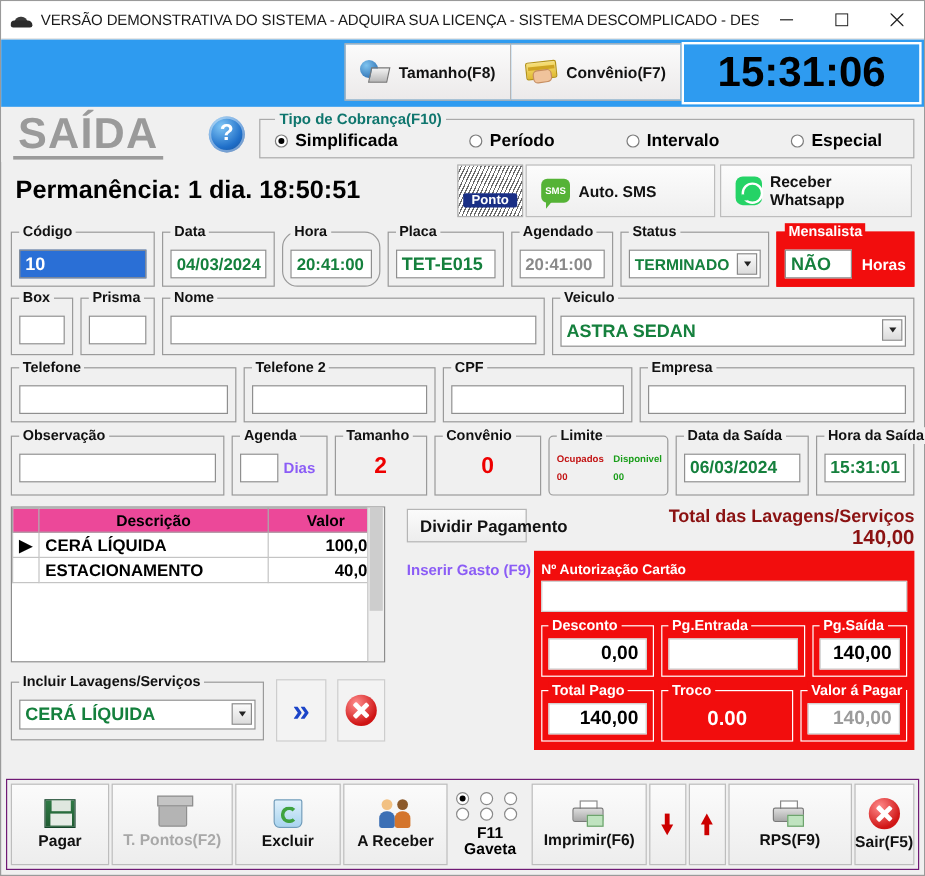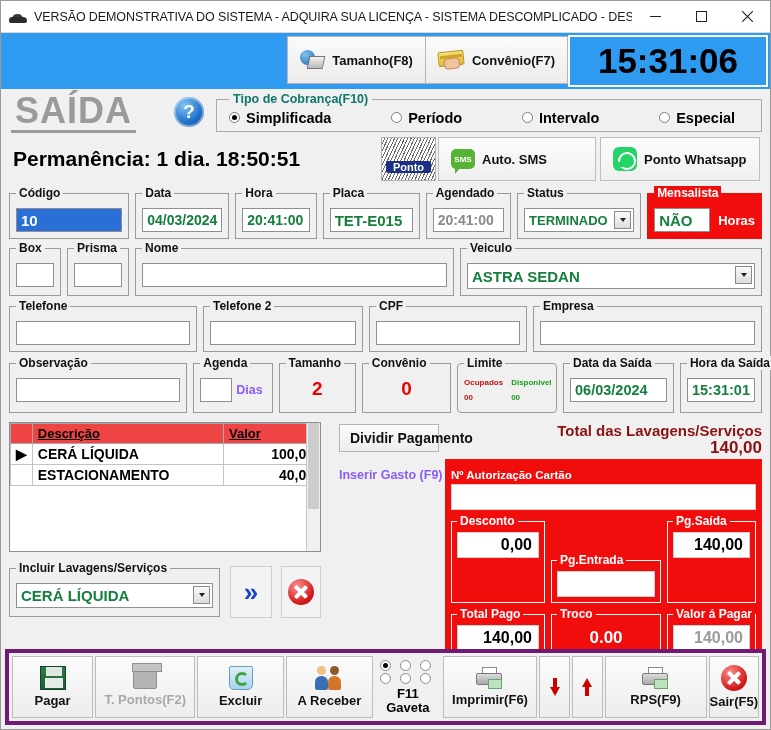--- a/index.html
+++ b/index.html
@@ -194,22 +194,22 @@
 
   .mensalista {
     background:#f20d0d; border:1px solid #f20d0d; position:relative;
   }
   .mensalista > .lbl { background:#f20d0d; color:#fff; }
 
   
   .tblwrap { border:1px solid #8d8d8d; background:#fff; position:relative; }
   table.grid { border-collapse: collapse; width:100%; font-size:13.5px; }
   table.grid th {
-    background:#ef4444; border:1px solid #a8a8a8; font-weight:bold;
-    text-align:left; padding:2px 5px; font-size:13px; color:#000;text-decoration:underline;
+    background:#ec4899; border:1px solid #a8a8a8; font-weight:bold;
+    text-align:center; padding:2px 5px; font-size:13px; color:#000;
   }
   table.grid td {
     border:1px solid #c4c4c4; padding:2px 5px; font-weight:bold; color:#000;
     font-size:14px;
   }
   td.marker { width:14px; border-right:1px solid #c4c4c4; text-align:center; padding:0; }
   td.val { text-align:right; }
   .scrollbar {
     position:absolute; right:0; top:0; bottom:0; width:14px;
     background:#f0f0f0; border-left:1px solid #c6c6c6;
@@ -224,21 +224,21 @@
   .rinp { background:#fff; border:1px solid #cfcfcf; font-size:16px; font-weight:bold;
     color:#000; text-align:right; padding:2px 6px; height:26px; display:flex;
     align-items:center; justify-content:flex-end; }
   .rinp.dim { color:#9b9b9b; }
   .rinp.left { justify-content:flex-start; }
   .total-lav { color:#8b1212; font-weight:bold; font-size:15px; text-align:right; line-height:17px;}
 
   
   .toolbar {
     position:absolute; left:4px; right:4px; bottom:4px; height:76px;
-    border:4px solid #701a75; background:#f0f0f0;
+    border:1px solid #701a75; background:#f0f0f0;
     display:flex; align-items:stretch; padding:2px;
   }
   .tbtn {
     border:1px solid #bdbdbd; background: linear-gradient(#fbfbfb,#ededed);
     display:flex; flex-direction:column; align-items:center; justify-content:center;
     gap:3px; font-size:13px; font-weight:bold; color:#111; cursor:pointer;
     margin:1px;
   }
   .tbtn.disabled { color:#a8a8a8; }
   .tbtn.narrow { padding:0 4px; }
@@ -370,40 +370,40 @@
     <div class="perm-spacer"></div>
     <div class="ponto-btn">
       <span>Ponto</span>
     </div>
     <div class="flatbtn" style="width:158px;">
       <span class="sms-ico">SMS</span>
       <span>Auto. SMS</span>
     </div>
     <div class="flatbtn" style="width:160px;margin-left:4px;margin-right:10px;">
       <span class="wa-ico"></span>
-      <span>Ponto Whatsapp</span>
+      <span>Receber Whatsapp</span>
     </div>
   </div>
 
   <div class="form">
 
     <div class="frow" style="margin-top:6px;">
       <div class="grp" style="width:124px;">
         <span class="lbl">Código</span>
         <div class="pad">
             <div class="inp sel">10</div>
           </div>
       </div>
       <div class="grp" style="width:94px;">
         <span class="lbl">Data</span>
         <div class="pad">
             <div class="inp" style="font-size:14px;">04/03/2024</div>
           </div>
       </div>
-      <div class="grp" style="width:84px;">
+      <div class="grp" style="width:84px;border-radius:13px;">
         <span class="lbl">Hora</span>
         <div class="pad">
             <div class="inp" style="font-size:14px;">20:41:00</div>
           </div>
       </div>
       <div class="grp" style="width:100px;">
         <span class="lbl">Placa</span>
         <div class="pad">
             <div class="inp">TET-E015</div>
           </div>
@@ -606,21 +606,21 @@
             </div>
           </div>
 
           <div class="frow" style="gap:6px;margin-top:11px;">
             <div class="rgrp" style="width:94px;">
               <span class="lbl">Desconto</span>
               <div style="padding:10px 5px 5px 5px;">
                 <div class="rinp">0,00</div>
               </div>
             </div>
-            <div class="rgrp" style="width:110px;margin-top:39px;">
+            <div class="rgrp" style="width:120px;">
               <span class="lbl">Pg.Entrada</span>
               <div style="padding:10px 5px 5px 5px;">
                 <div class="rinp"></div>
               </div>
             </div>
             <div class="rgrp" style="flex:1 1 auto;">
               <span class="lbl">Pg.Saída</span>
               <div style="padding:10px 5px 5px 5px;">
                 <div class="rinp">140,00</div>
               </div>

